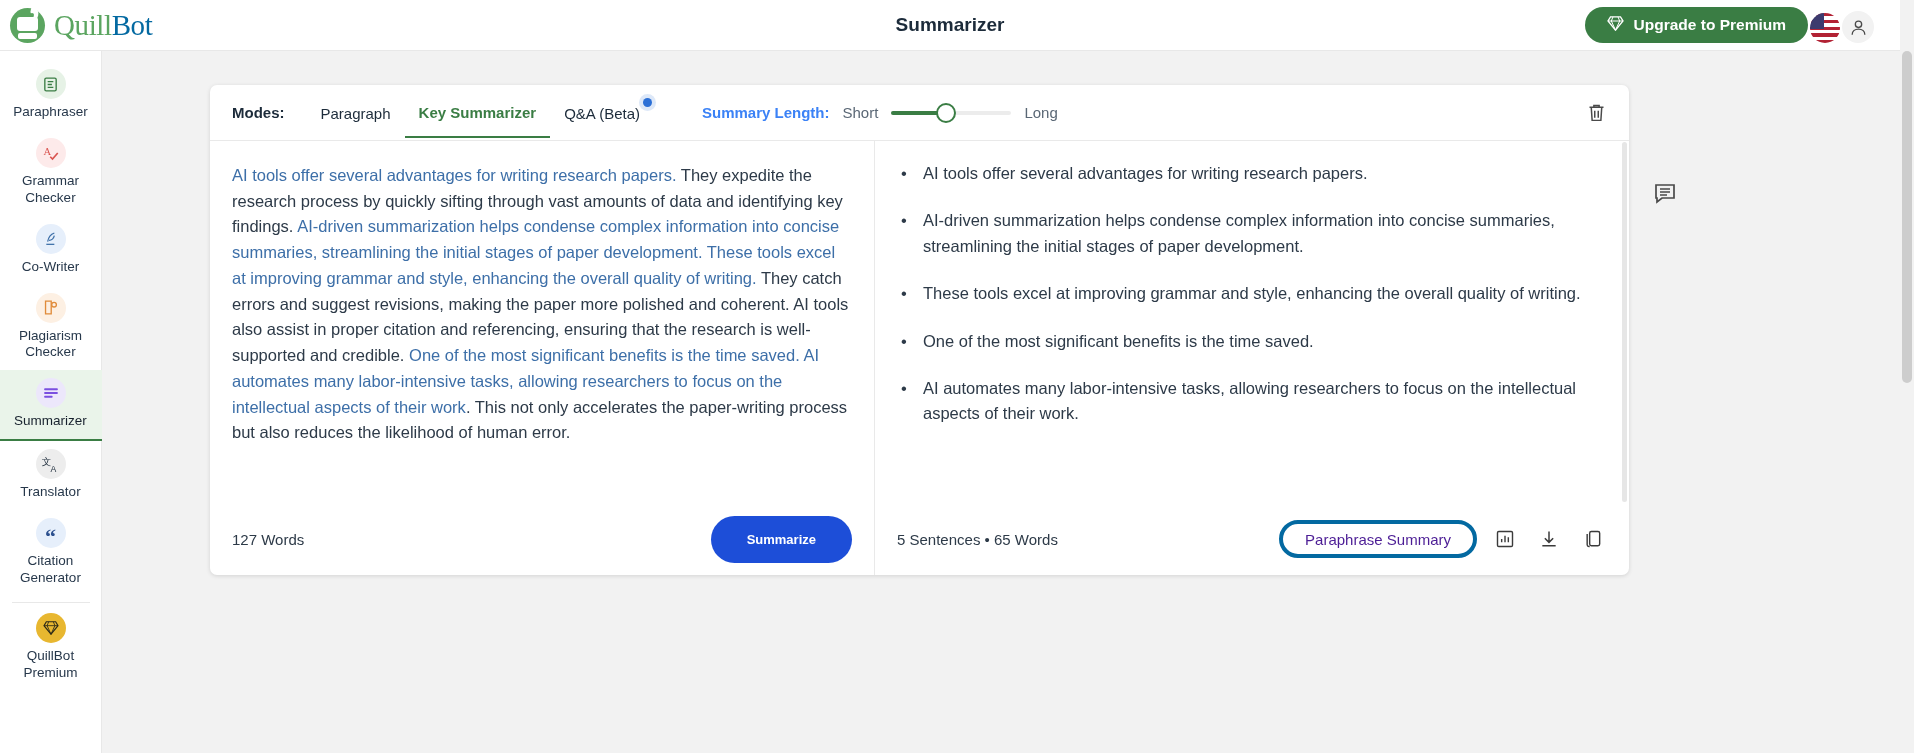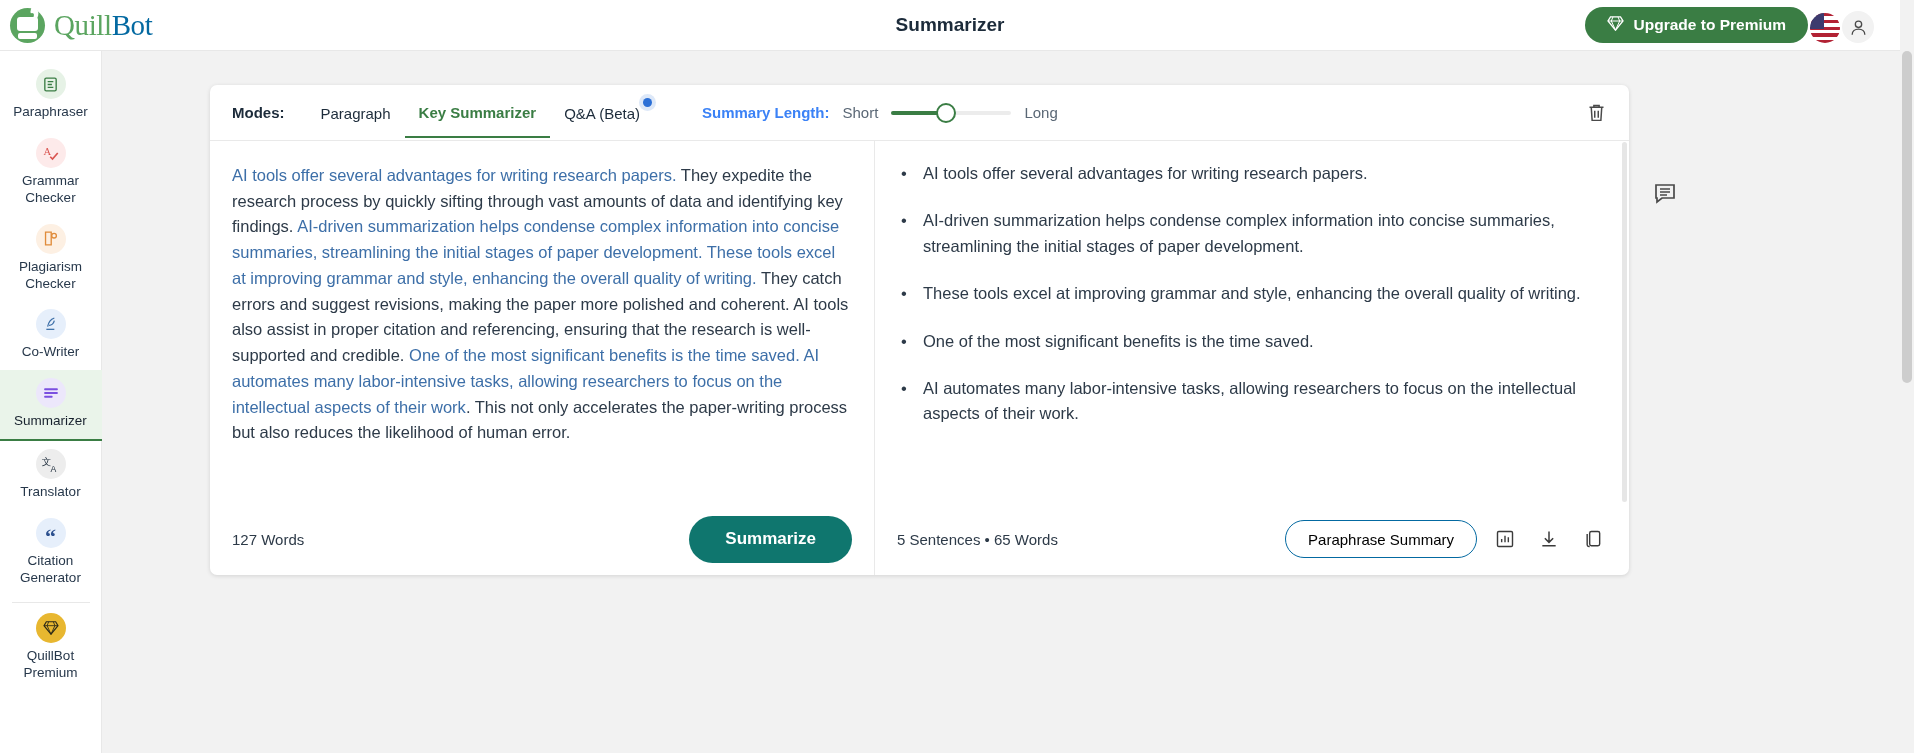--- a/index.html
+++ b/index.html
@@ -130,26 +130,26 @@
   .summary { flex: 1; padding: 20px 30px 8px 22px; overflow: hidden; }
   .bullet-row { display: flex; font-size: 16.5px; line-height: 1.54; color: #2d3a48; margin-bottom: 22px; }
   .bullet-row .dot { width: 26px; flex: none; text-align: left; padding-left: 4px; }
 
   
   .foot {
     height: 72px; display: flex; align-items: center; padding: 0 22px; 
   }
   .count { font-size: 15px; color: #2d3a48; }
   .summarize-btn {
-    margin-left: auto; background: #0f766e; color: #fff; border: none;
-    border-radius: 24px; height: 47px; padding: 0 36px; font-size: 17px;
+    margin-left: auto; background: #1d4ed8; color: #fff; border: none;
+    border-radius: 24px; height: 47px; padding: 0 36px; font-size: 13px;
     font-weight: bold; cursor: pointer; font-family: "Liberation Sans", sans-serif;
   }
   .para-btn {
-    margin-left: auto; background: #fff; color: #000000; border: 1px solid #0369a1;
+    margin-left: auto; background: #fff; color: #4c1d95; border: 4px solid #0369a1;
     border-radius: 22px; height: 38px; padding: 0 22px; font-size: 15px;
     cursor: pointer; font-family: "Liberation Sans", sans-serif;
   }
   .foot-icons { display: flex; align-items: center; gap: 16px; margin-left: 14px; }
 
   
   .vscroll {
     position: absolute; right: 0; top: 51px; width: 14px; height: 702px; background: #f2f2f2;
   }
   .vscroll .thumb {
@@ -220,38 +220,38 @@
       <div class="ic" style="background:#fdeaea;color:#d9534f">
         <svg width="18" height="18" viewBox="0 0 24 24">
             <text x="2" y="15" font-size="14" font-family="Liberation Serif, serif" fill="#d9534f">A</text>
             <path d="M11 17l3 3 7-8" fill="none" stroke="#d9534f" stroke-width="2.2"></path>
           </svg>
       </div>
       <div class="lbl">Grammar Checker</div>
     </div>
 
     <div class="side-item">
-      <div class="ic" style="background:#fdf0e3;color:#e08b3a">
-        <svg width="17" height="17" viewBox="0 0 24 24" fill="none" stroke="#e08b3a" stroke-width="1.9">
-            <path d="M5 3h8l0 18H5z"></path>
-            <circle cx="17" cy="8" r="3.3"></circle>
-          </svg>
-      </div>
-      <div class="lbl">Plagiarism Checker</div>
-    </div>
-
-    <div class="side-item">
       <div class="ic" style="background:#e6effb;color:#3d6fa8">
         <svg width="16" height="16" viewBox="0 0 24 24" fill="none" stroke="#3d6fa8" stroke-width="1.9">
             <path d="M17 3c-6 2-9 7-10 13"></path>
             <path d="M5 20h12"></path>
             <path d="M9 14c4 0 7-3 8-7"></path>
           </svg>
       </div>
       <div class="lbl">Co-Writer</div>
+    </div>
+
+    <div class="side-item">
+      <div class="ic" style="background:#fdf0e3;color:#e08b3a">
+        <svg width="17" height="17" viewBox="0 0 24 24" fill="none" stroke="#e08b3a" stroke-width="1.9">
+            <path d="M5 3h8l0 18H5z"></path>
+            <circle cx="17" cy="8" r="3.3"></circle>
+          </svg>
+      </div>
+      <div class="lbl">Plagiarism Checker</div>
     </div>
 
     <div class="side-item active">
       <div class="ic" style="background:#ece7fb;color:#7a4fe0">
         <svg width="18" height="18" viewBox="0 0 24 24" stroke="#7a4fe0" stroke-width="2.4" stroke-linecap="round">
             <path d="M4 7h16M4 12h16M4 17h9"></path>
           </svg>
       </div>
       <div class="lbl">Summarizer</div>
     </div>

